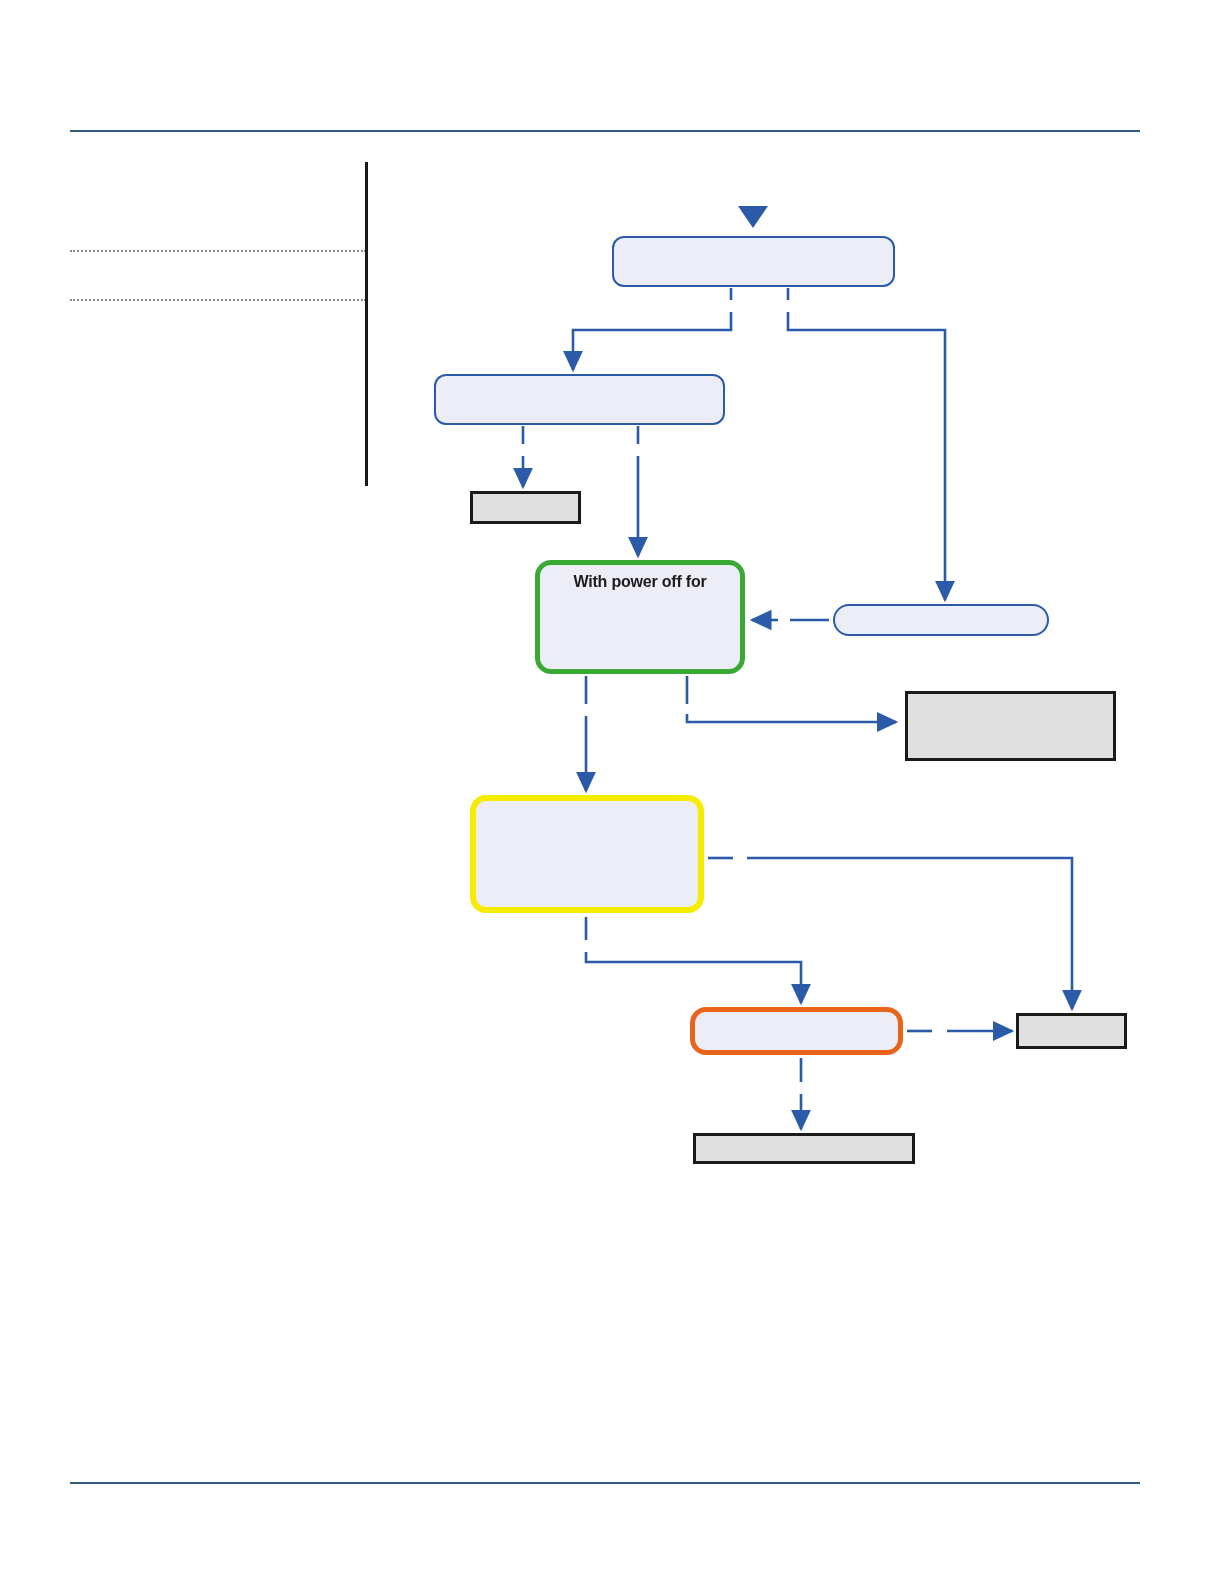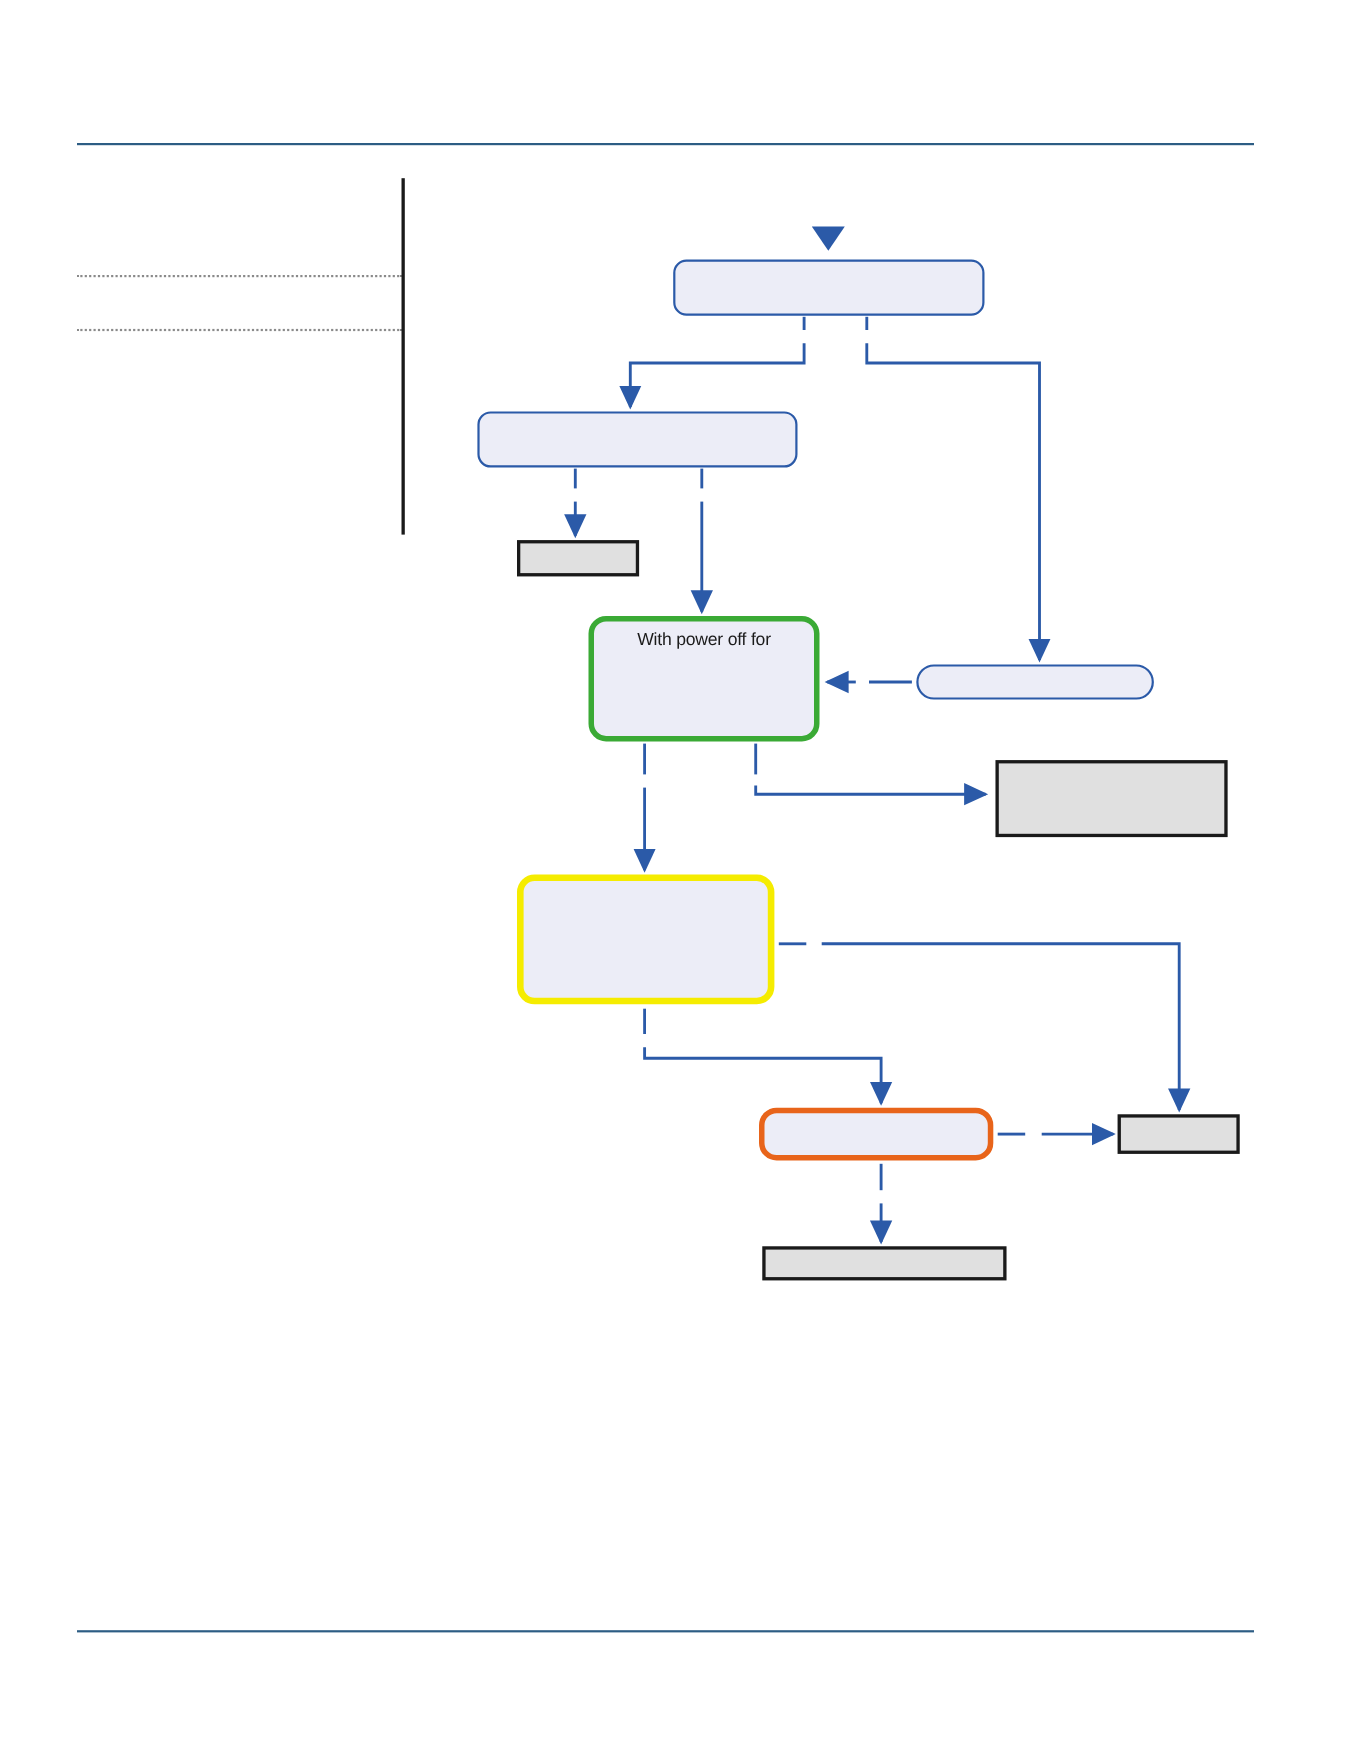--- a/index.html
+++ b/index.html
@@ -64,21 +64,21 @@
     box-sizing: border-box;
     background: #ecedf7;
     display: flex;
     justify-content: center;
   }
   .node.rounded {
     border-radius: 12px;
   }
   .node-label {
     font-size: 16px;
-    font-weight: normal;
+    font-weight: bold;
     color: #1b1b1b;
     letter-spacing: -0.2px;
     padding-top: 7px;
     line-height: 1.25;
     text-align: center;
     width: 100%;
   }
   .node.blue   { border: 2px solid #2b5aa8; }
   .node.green  { border: 5px solid #3aaa35; border-radius: 16px; }
   .node.yellow { border: 6px solid #f5ec00; border-radius: 16px; }

